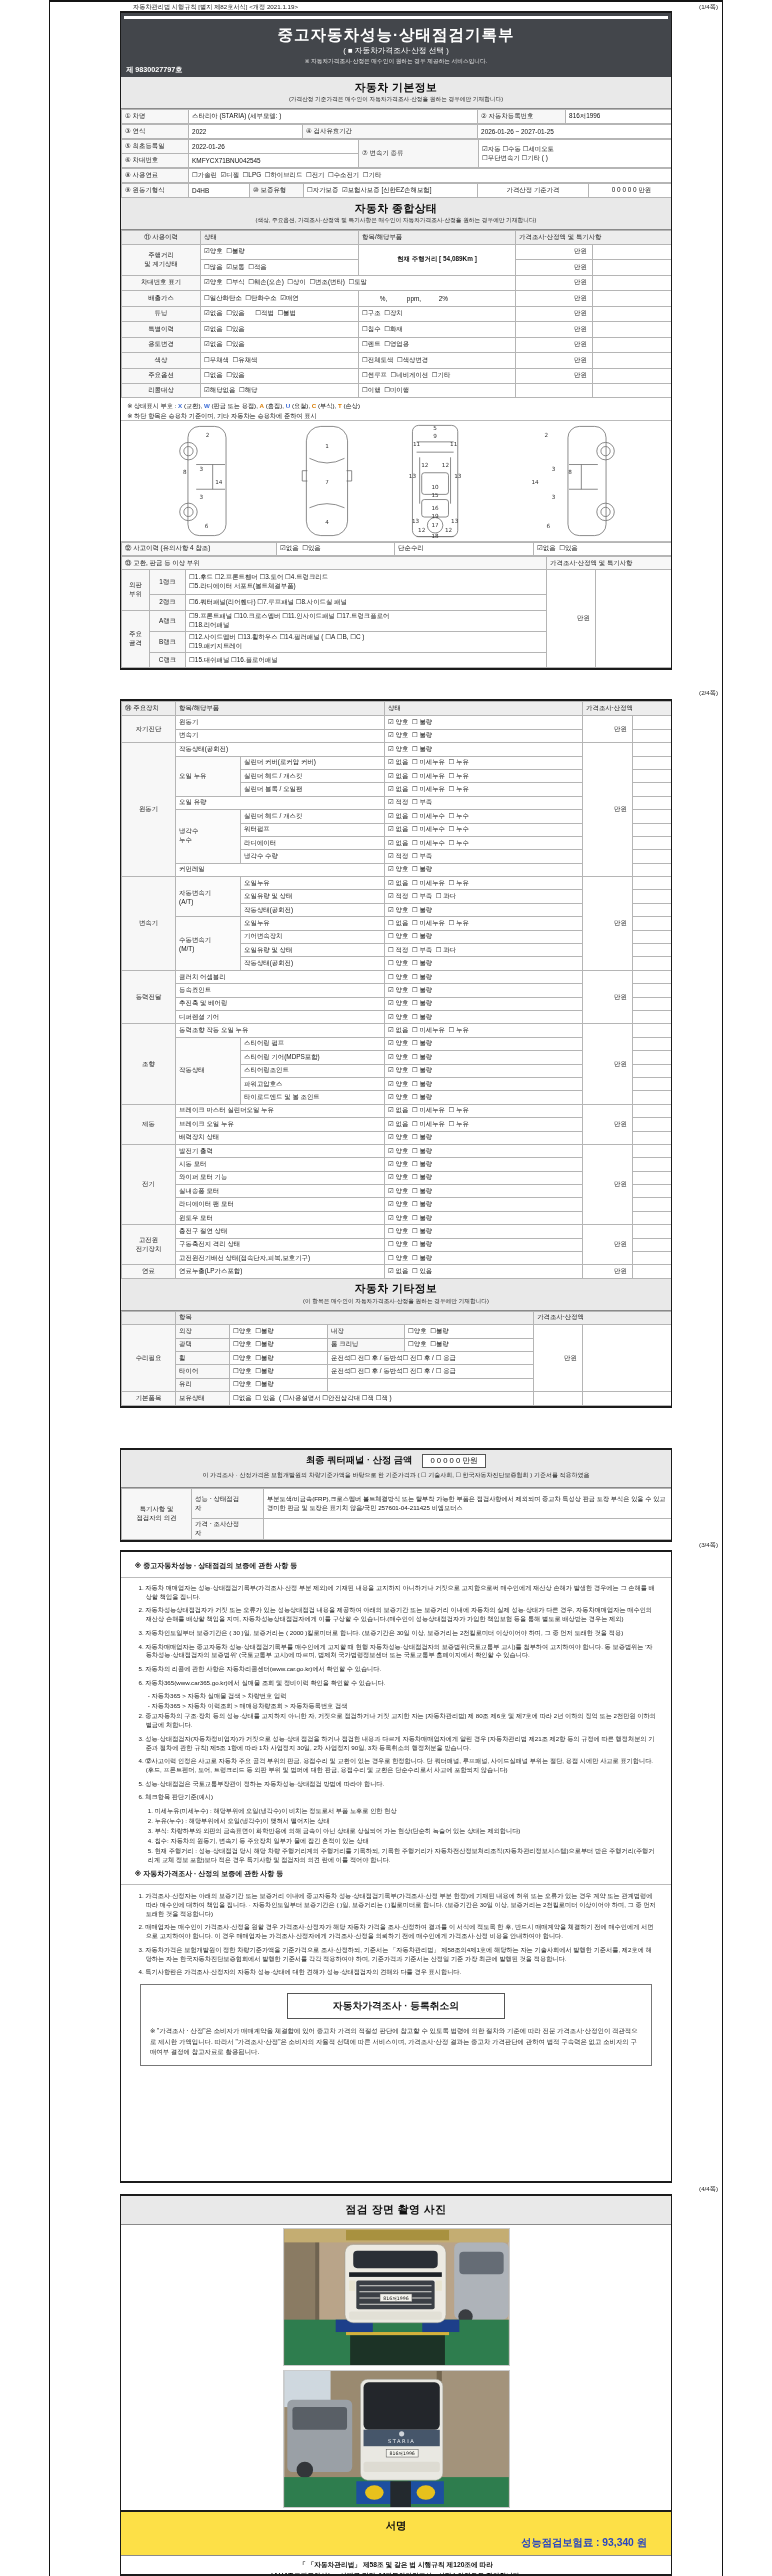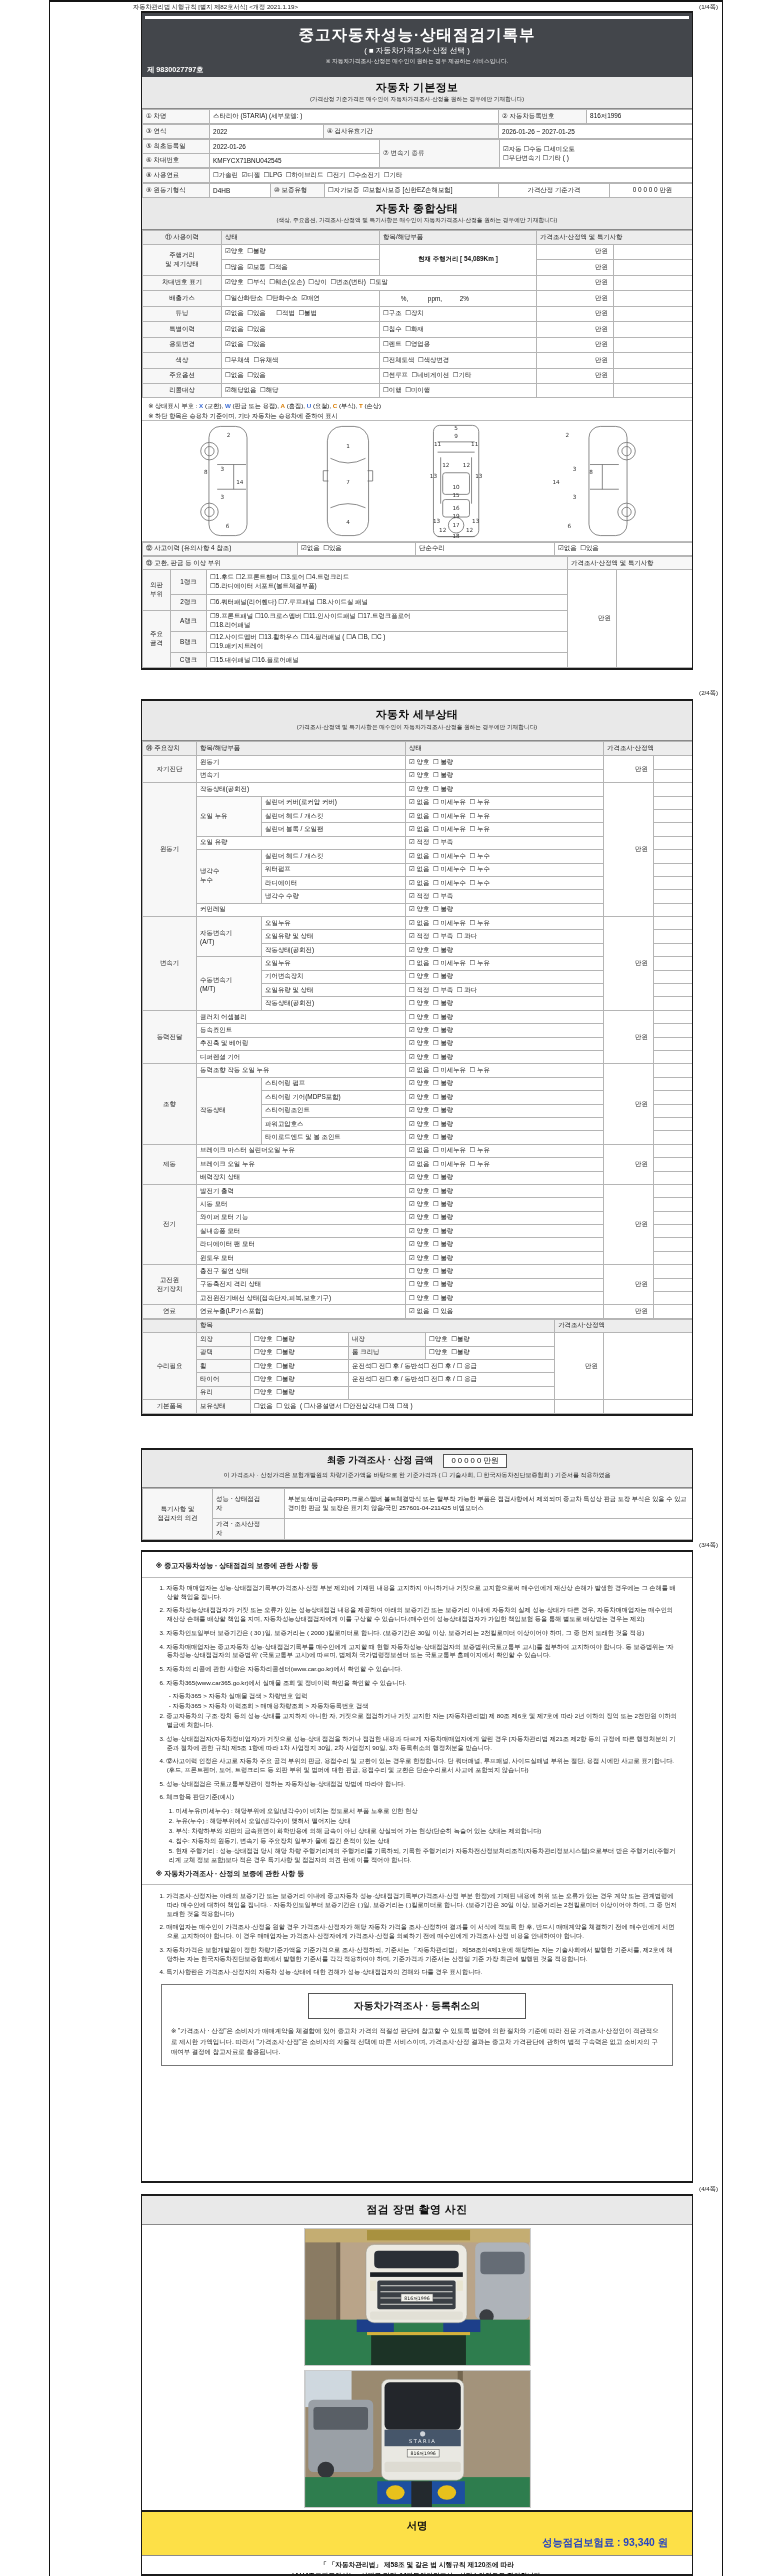--- a/index.html
+++ b/index.html
@@ -4,21 +4,21 @@
 <style>
   html,body{margin:0;padding:0}
   body{width:773px;height:2576px;position:relative;overflow:hidden;background:#fff;
        font-family:"Liberation Sans","DejaVu Sans",sans-serif;color:#111;}
   .vline{position:absolute;top:0;width:1px;height:2576px;background:#141414}
   .hline-top{position:absolute;top:0;left:49px;width:674px;height:1.5px;background:#141414}
   .topnote{position:absolute;top:3.1px;left:133px;font-size:6.2px;color:#222}
   .pm{position:absolute;right:55px;font-size:6.2px;color:#222}
   #pm1{top:3.1px}#pm2{top:689px}#pm3{top:1541px}#pm4{top:2185px}
 
-  .block{position:absolute;left:141px;width:552px;background:#fff;box-sizing:border-box;
+  .block{position:absolute;left:120px;width:552px;background:#fff;box-sizing:border-box;
          border:1px solid #1b1b1b;border-top-width:2.6px;border-bottom-width:2.6px;overflow:hidden}
   #page1{top:11.3px}
   #page2{top:699px}
   #finalblk{top:1448px}
   #notice{top:1550px;height:633px}
   #photoblk{top:2194px}
   #signblk{top:2510px;height:66px}
 
   
   #darkhdr{background:#43464b;color:#fff;height:64px;position:relative}
@@ -415,24 +415,20 @@
         </tr>
         <tr style="height: 14.4px;">
           <th class="cn">C랭크</th>
           <td class="prl">☐15.대쉬패널   ☐16.플로어패널</td>
         </tr>
       </tbody>
   </table>
 </section>
 
 <section class="block" id="page2">
-  <div class="ghdr h78" style="padding-top:7.2px">
-    <div class="t">자동차 세부상태</div>
-    <div class="s">(가격조사·산정액 및 특기사항은 매수인이 자동차가격조사·산정을 원하는 경우에만 기재합니다)</div>
-  </div>
 
   <table class="dt">
     <colgroup>
         <col style="width:54px">
         <col style="width:65px">
         <col style="width:144px">
         <col style="width:198px">
         <col style="width:50px">
         <col style="width:41px">
       </colgroup>
@@ -676,20 +672,24 @@
         <tr>
           <th class="prl cn" rowspan="1">연료</th>
           <td class="pre" colspan="2">연료누출(LP가스포함)</td>
           <td class="pre">☑ 없음  ☐ 있음</td>
           <td class="price" rowspan="1">만원</td>
           <td class="extra"></td>
         </tr>
       </tbody>
   </table>
 
+  <div class="ghdr h62">
+    <div class="t">자동차 기타정보</div>
+    <div class="s">(이 항목은 매수인이 자동차가격조사·산정을 원하는 경우에만 기재합니다)</div>
+  </div>
 
   <table class="et">
     <colgroup>
         <col style="width:54px">
         <col style="width:54px">
         <col style="width:98px">
         <col style="width:77px">
         <col style="width:129px">
         <col style="width:49px">
         <col style="width:91px">
@@ -737,21 +737,21 @@
           <td class="price"></td>
           <td class="extra"></td>
         </tr>
       </tbody>
   </table>
 </section>
 
 <section class="block" id="finalblk">
   <div class="fparea">
     <div class="row1">
-      <span>최종 가격조사 · 산정 금액</span>
+      <span>최종 쿼터패널 · 산정 금액</span>
       <span class="fpbox">0  0  0  0  0 만원</span>
     </div>
     <div class="row2">이 가격조사 · 산정가격은 보험개발원의 차량기준가액을 바탕으로 한 기준가격과 ( ☐ 기술사회, ☐ 한국자동차진단보증협회 ) 기준서를 적용하였음</div>
   </div>
   <table>
     <colgroup>
         <col style="width:70px">
         <col style="width:72px">
         <col style="width:411px">
       </colgroup>

